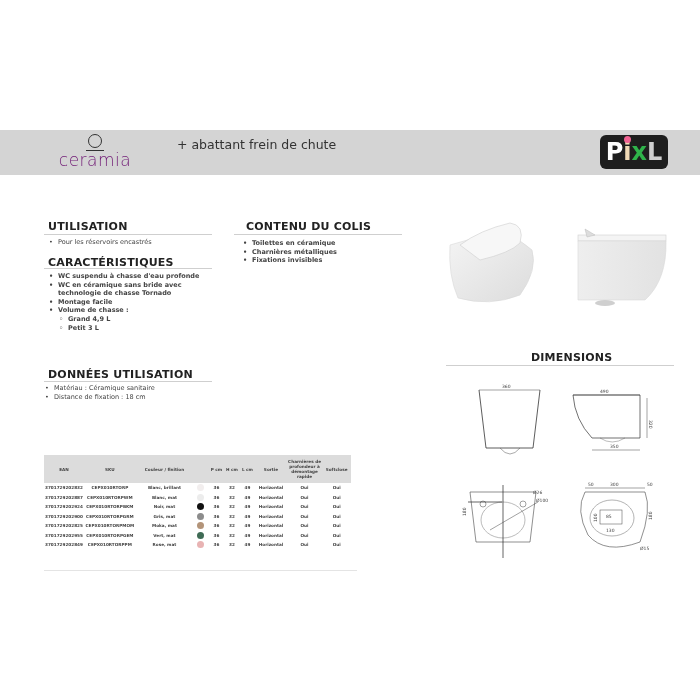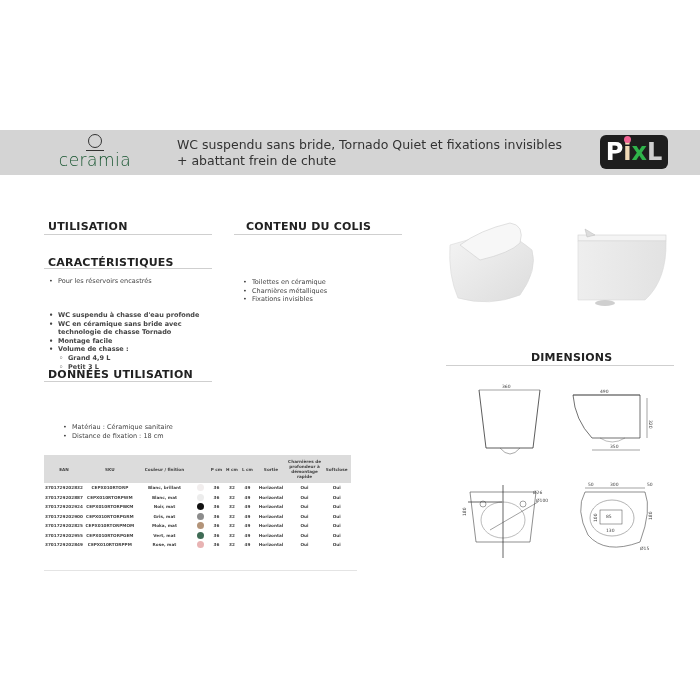--- a/index.html
+++ b/index.html
@@ -1,29 +1,29 @@
 <!DOCTYPE html>
 <html><head>
 <meta charset="utf-8">
 <style>
   html, body { margin:0; padding:0; }
   body { width:700px; height:700px; background:#ffffff; position:relative; overflow:hidden; font-family:"Liberation Sans", sans-serif; color:#333; }
   .header { position:absolute; left:0; top:130px; width:700px; height:45px; background:#d4d4d4; }
   .logo { position:absolute; left:55px; top:134px; width:80px; text-align:center; }
   .logo-ring { width:12px; height:12px; border:1.5px solid #333; border-radius:50%; margin:0 auto; position:relative; }
   .logo-ring:after { content:""; position:absolute; left:-3px; bottom:-4px; width:18px; height:1.5px; background:#333; }
-  .logo-text { font-size:17px; color:#14532d; letter-spacing:0.5px; margin-top:2px; font-family:"DejaVu Sans", sans-serif; font-weight:300; }
+  .logo-text { font-size:17px; color:#701a75; letter-spacing:0.5px; margin-top:2px; font-family:"DejaVu Sans", sans-serif; font-weight:300; }
   .title { position:absolute; left:177px; top:137px; font-size:12.5px; line-height:16px; color:#333; font-family:"DejaVu Sans", sans-serif; }
   .pixl { position:absolute; left:600px; top:135px; width:68px; height:34px; background:#1e1e1e; border-radius:6px; display:flex; align-items:center; justify-content:center; font-weight:bold; font-size:24px; font-family:"DejaVu Sans", sans-serif; }
   .pixl .p { color:#fff; } .pixl .i { color:#f0d9b5; position:relative; } .pixl .x { color:#2fb34a; } .pixl .l { color:#cfcfcf; }
   .pixl .dot { position:absolute; left:1px; top:-2px; width:7px; height:7px; background:#f06292; border-radius:50%; }
   .sec-h { position:absolute; font-weight:bold; font-size:11px; color:#222; font-family:"DejaVu Sans", sans-serif; letter-spacing:0.2px; }
   .rule { position:absolute; height:1px; background:#cfcfcf; }
   ul { margin:0; padding:0; list-style:none; }
-  .blist { position:absolute; font-size:6.5px; line-height:8.6px; color:#444; font-family:"DejaVu Sans", sans-serif;margin-top:39px; }
+  .blist { position:absolute; font-size:6.5px; line-height:8.6px; color:#444; font-family:"DejaVu Sans", sans-serif; }
   .blist li { position:relative; padding-left:10px; }
   .blist li:before { content:"•"; position:absolute; left:1px; top:0; }
   .blist li.sub { padding-left:20px; }
   .blist li.sub:before { content:"◦"; left:11px; }
   .prod { position:absolute; }
   table.spec { position:absolute; left:44px; top:455px; width:307px; border-collapse:collapse; font-size:4.2px; color:#444; font-family:"DejaVu Sans", sans-serif; }
   table.spec th { background:#dcdcdc; font-weight:bold; height:28px; padding:0 1px; text-align:center; }
   table.spec td { height:9.5px; text-align:center; padding:0 1px; font-weight:bold; }
   .swatch { display:inline-block; width:7px; height:7px; border-radius:50%; vertical-align:middle; }
   .tbl-rule { position:absolute; left:44px; top:570px; width:313px; height:1px; background:#e4e4e4; }
@@ -32,21 +32,20 @@
 </style>
 </head>
 <body>
 
 <div class="header"></div>
 <div class="logo">
   <div class="logo-ring"></div>
   <div class="logo-text">ceramia</div>
 </div>
 <div class="title">
-  <div>WC suspendu sans bride, Tornado Quiet et fixations invisibles</div>
   <div>+ abattant frein de chute</div>
 </div>
 <div class="pixl">
   <span class="p">P</span>
   <span class="i"><span class="dot"></span><span>i</span></span>
   <span class="x">x</span>
   <span class="l">L</span>
 </div>
 
 <div class="sec-h" style="left:48px;top:220px;">UTILISATION</div>
@@ -61,29 +60,29 @@
   <li>WC suspendu à chasse d'eau profonde</li>
   <li>WC en céramique sans bride avec technologie de chasse Tornado</li>
   <li>Montage facile</li>
   <li>Volume de chasse :</li>
   <li class="sub">Grand 4,9 L</li>
   <li class="sub">Petit 3 L</li>
 </ul>
 
 <div class="sec-h" style="left:246px;top:220px;">CONTENU DU COLIS</div>
 <div class="rule" style="left:234px;top:234px;width:168px;"></div>
-<ul class="blist" style="left:242px;top:239px;width:168px;">
+<ul class="blist" style="left:242px;top:239px;width:168px;font-weight:bold;">
   <li>Toilettes en céramique</li>
   <li>Charnières métalliques</li>
   <li>Fixations invisibles</li>
 </ul>
 
 <div class="sec-h" style="left:48px;top:368px;">DONNÉES UTILISATION</div>
 <div class="rule" style="left:44px;top:381px;width:168px;"></div>
-<ul class="blist" style="left:62px;top:384px;width:180px;">
+<ul class="blist" style="left:44px;top:384px;width:180px;">
   <li>Matériau : Céramique sanitaire</li>
   <li>Distance de fixation : 18 cm</li>
 </ul>
 
 <svg class="prod" style="left:440px;top:215px;" width="100" height="90">
   <defs>
       <linearGradient id="g1" x1="0" y1="0" x2="1" y2="1">
         <stop offset="0" stop-color="#f4f4f4"></stop>
         <stop offset="1" stop-color="#dcdcdc"></stop>
       </linearGradient>

